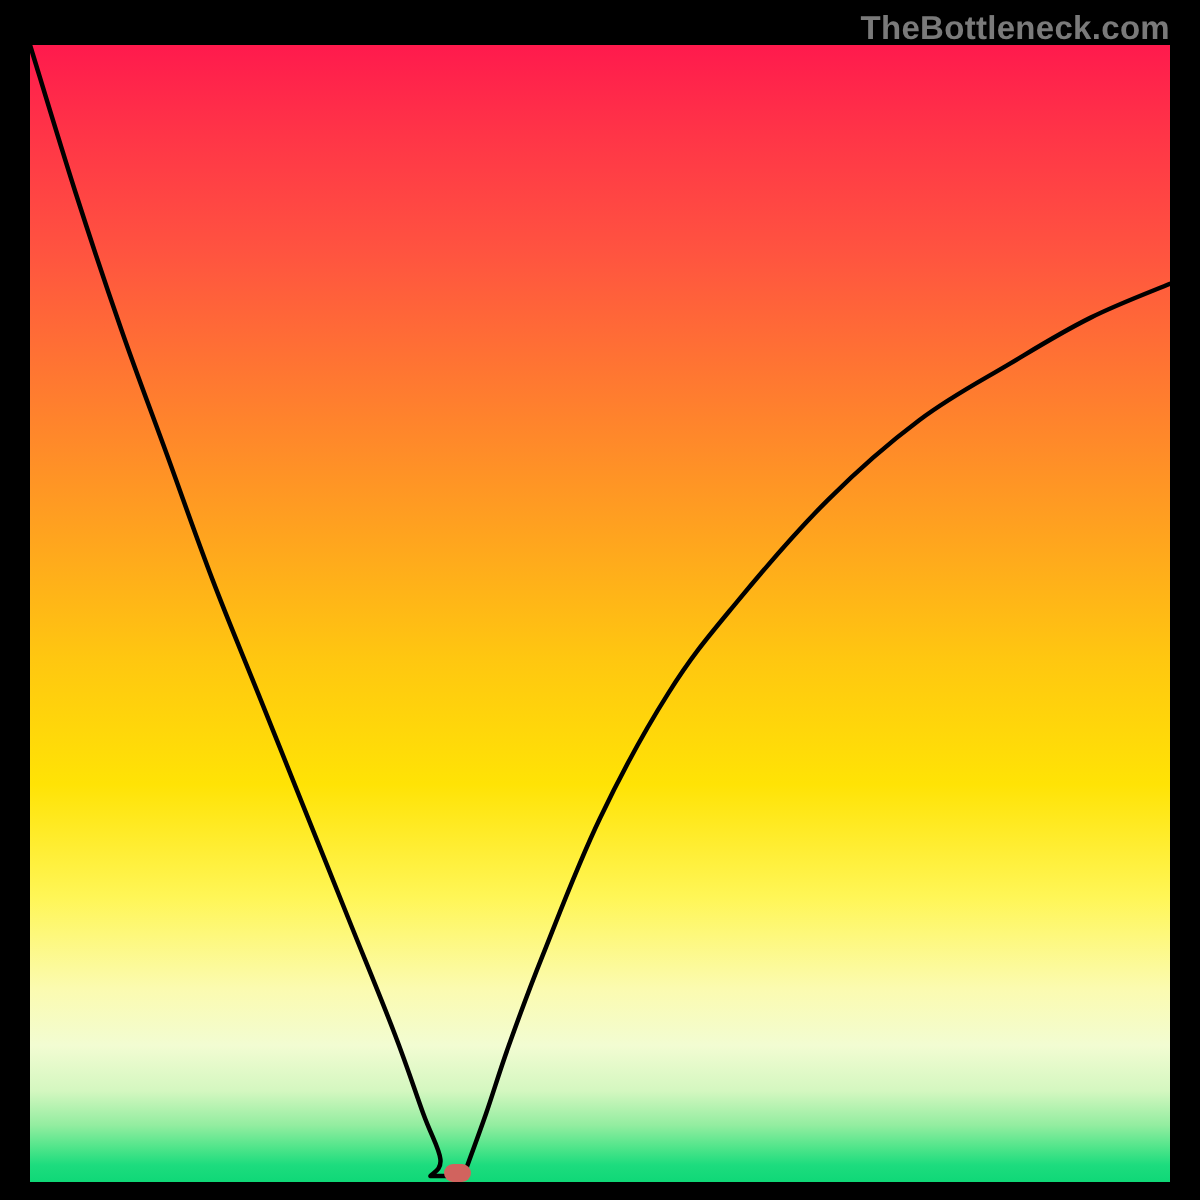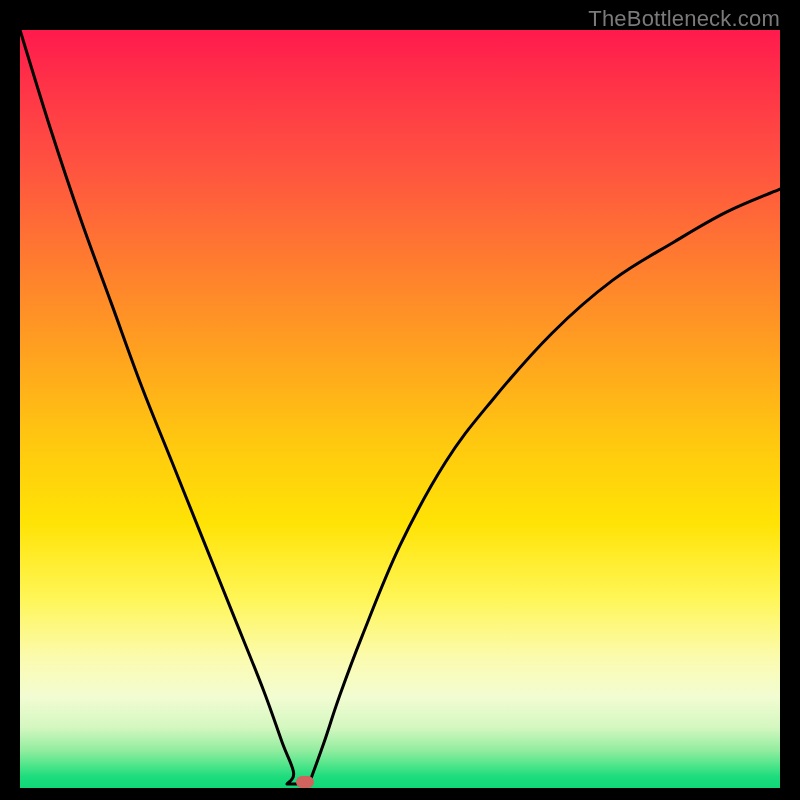--- a/index.html
+++ b/index.html
@@ -34,21 +34,21 @@
       #1ddc7e 98.5%,
       #0fd877 100%
     );
   }
   .watermark {
     position: absolute;
     top: 6px;
     right: 20px;
     color: #7a7a7a;
     font-size: 22px;
-    font-weight: 400;
+    font-weight: 700;
     letter-spacing: 0.2px;
     user-select: none;
     margin-left: 35px;
   }
   svg.curve {
     position: absolute;
     left: 0;
     top: 0;
     width: 760px;
     height: 758px;

